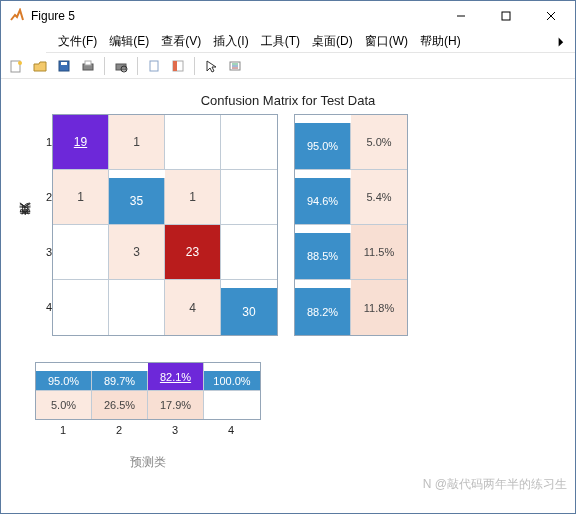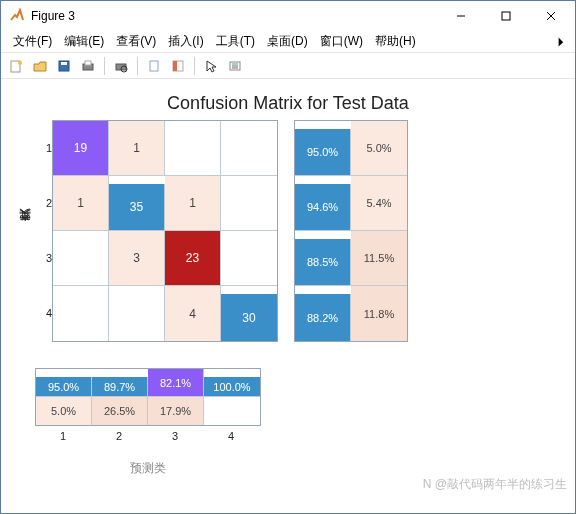--- a/index.html
+++ b/index.html
@@ -4,30 +4,30 @@
 <style>
   * { box-sizing: border-box; }
   body { margin:0; font-family: "Microsoft YaHei", "SimSun", sans-serif; font-size:12px; background:#eee; width:576px; height:514px; overflow:hidden; }
   .window { background:#fff; border:1px solid #5a7aa0; width:576px; height:514px; display:flex; flex-direction:column; }
   .titlebar { height:30px; display:flex; align-items:center; padding:0 2px 0 8px; background:#fff; }
   .app-icon { width:16px; height:16px; margin-right:6px; }
   .title { flex:1; font-size:12px; color:#000; }
   .winbtns { display:flex; }
   .winbtn { width:45px; height:29px; display:flex; align-items:center; justify-content:center; color:#000; }
   .winbtn svg { stroke:#000; stroke-width:1; fill:none; }
-  .menubar { height:22px; display:flex; align-items:center; padding:0 6px; background:#fff; border-bottom:1px solid #e5e5e5; font-size:12px; }
+  .menubar { height:22px; display:flex; align-items:center; padding:0 6px; background:#fff; border-bottom:1px solid #e5e5e5; font-size:12px;margin-left:45px; }
   .menuitem { padding:0 6px; cursor:default; }
   .menuspacer { flex:1; }
   .menutail { padding:0 6px; font-weight:bold; }
   .toolbar { height:26px; display:flex; align-items:center; padding:0 4px; background:#fff; border-bottom:1px solid #e5e5e5; gap:2px; }
   .tbtn { width:22px; height:22px; display:flex; align-items:center; justify-content:center; border:1px solid transparent; }
   .tsep { width:1px; height:18px; background:#d0d0d0; margin:0 3px; }
   .content { flex:1; position:relative; background:#fff; padding:8px 10px 4px 10px; }
   .axes-panel { border:0 solid #ccc; padding:4px 6px; }
-  .chart-title { text-align:center; font-size:18px; color:#222; margin:2px 0 6px 0; }
+  .chart-title { text-align:center; font-size:13px; color:#222; margin:2px 0 6px 0; }
   .chart-row { display:flex; align-items:flex-start; }
   .ylabel { writing-mode:vertical-rl; transform:rotate(180deg); font-size:12px; color:#222; align-self:center; margin-right:2px; }
   .yticks { display:flex; flex-direction:column; justify-content:space-around; width:16px; text-align:right; height:220px; font-size:11px; color:#222; }
   .matrix-wrap { display:flex; flex-direction:column; }
   .matrix { display:grid; grid-template-columns:repeat(4, 56px); grid-template-rows:repeat(4, 55px); border:1px solid #95a6b8; }
   .cell { border-right:1px solid #c0cbd6; border-bottom:1px solid #c0cbd6; display:flex; align-items:center; justify-content:center; font-size:12px; color:#222; }
   .cell:nth-child(4n) { border-right:none; }
   .matrix .cell:nth-last-child(-n+4) { border-bottom:none; }
   .gap { width:16px; }
   .row-summary { display:grid; grid-template-columns:56px 56px; grid-template-rows:repeat(4, 55px); border:1px solid #95a6b8; }
@@ -36,37 +36,37 @@
   .row-summary .rs-cell:nth-last-child(-n+2) { border-bottom:none; }
   .col-summary { display:grid; grid-template-columns:repeat(4, 56px); grid-template-rows:28px 28px; border:1px solid #95a6b8; margin-top:26px; }
   .cs-cell { border-right:1px solid #c0cbd6; border-bottom:1px solid #c0cbd6; display:flex; align-items:center; justify-content:center; font-size:11px; }
   .col-summary .cs-cell:nth-child(4n) { border-right:none; }
   .col-summary .cs-cell:nth-last-child(-n+4) { border-bottom:none; }
   .xticks { display:grid; grid-template-columns:repeat(4, 56px); margin-top:4px; font-size:11px; color:#222; text-align:center; }
   .xlabel { text-align:center; font-size:12px; color:#888; margin-top:18px; }
   .bottom-row { display:flex; align-items:flex-start; margin-left:18px; }
   .watermark { position:absolute; right:8px; bottom:20px; font-size:12px; color:#bdbdbd; pointer-events:none; }
   .blue1 { background:#3b8fc9; color:#fff;margin-top:8px; }
-  .blue2 { background:#8b5cf6; color:#fff; }
+  .blue2 { background:#6d28d9; color:#fff;text-decoration:underline; }
   .blue3 { background:#b91c1c; color:#fff; }
   .peach1 { background:#fbe9e0; color:#444; }
   .peach2 { background:#f8dfd3; color:#444; }
   .white { background:#fff; }
 </style>
 </head>
 <body>
 
 <div class="window">
   <div class="titlebar">
     <span class="app-icon">
       <svg viewBox="0 0 16 16" width="16" height="16">
           <path d="M2 12 L6 7 L8 9 L11 2 L14 12" fill="none" stroke="#d97b29" stroke-width="2"></path>
         </svg>
     </span>
-    <span class="title">Figure 3</span>
+    <span class="title">Figure 5</span>
     <div class="winbtns">
       <div class="winbtn">
           <svg width="10" height="10">
             <line x1="1" y1="5" x2="9" y2="5"></line>
           </svg>
         </div>
       <div class="winbtn">
           <svg width="10" height="10">
             <rect x="1" y="1" width="8" height="8"></rect>
           </svg>

